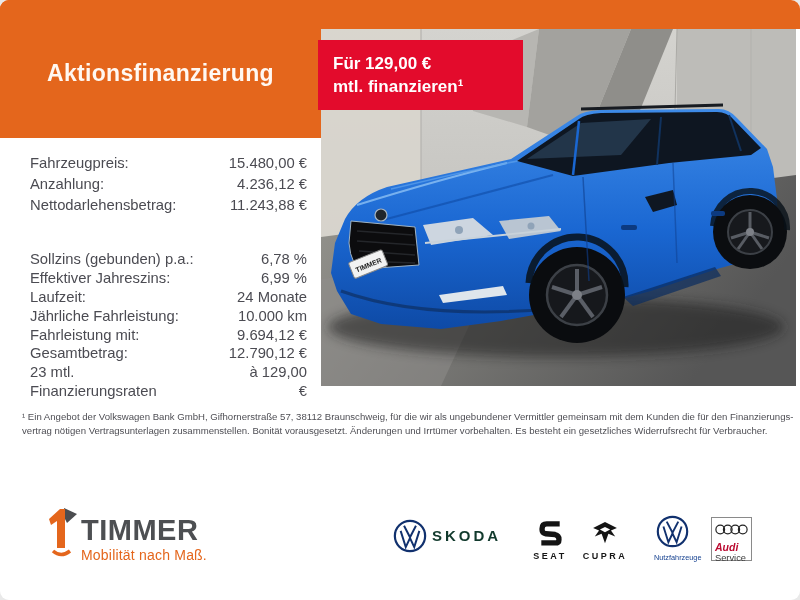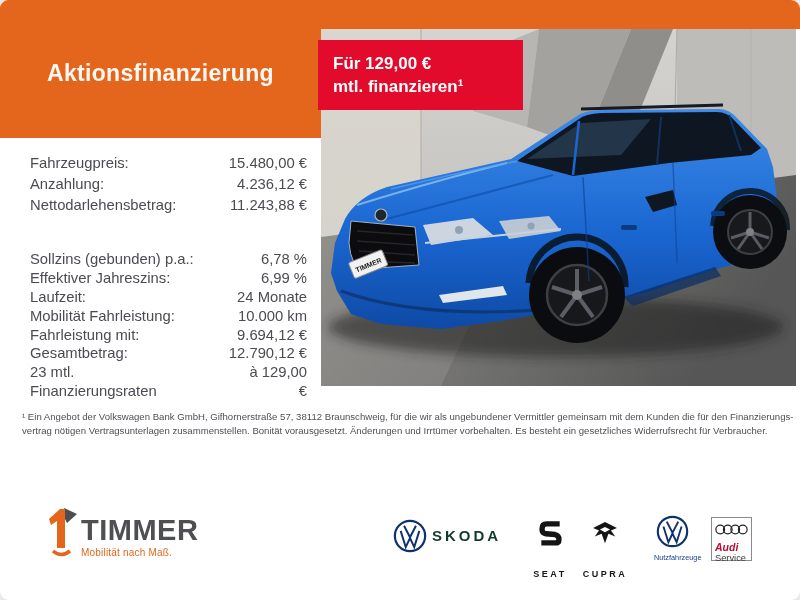--- a/index.html
+++ b/index.html
@@ -26,23 +26,23 @@
   .fin-val{text-align:right;}
   
   .disclaimer{position:absolute;left:22px;top:410px;width:770px;font-size:9.6px;
               line-height:14.4px;color:#4F4F55;}
   .disclaimer div{white-space:nowrap;}
   
   .timmer{position:absolute;left:44px;top:504px;display:flex;}
   .timmer-text{margin-left:3px;}
   .timmer-name{font-size:29px;font-weight:bold;color:#4D4F52;letter-spacing:.5px;
                line-height:29px;margin-top:12px;}
-  .timmer-tag{font-size:10px;color:#E4661C;text-align:left;margin-top:2px;letter-spacing:.2px;}
+  .timmer-tag{font-size:14px;color:#E4661C;text-align:center;margin-top:2px;letter-spacing:.2px;}
   .brand{position:absolute;text-align:center;}
-  .brand-label{font-size:9px;font-weight:bold;letter-spacing:2.5px;color:#161616;margin-top:19px;}
+  .brand-label{font-size:9px;font-weight:bold;letter-spacing:2.5px;color:#161616;margin-top:1px;}
   .vw1{left:393px;top:519px;}
   .skoda{left:432px;top:527px;font-size:15px;font-weight:bold;letter-spacing:3px;color:#123A2D;}
   .seat{left:528px;top:520px;width:44px;}
   .cupra{left:579px;top:520px;width:52px;}
   .vwn{left:654px;top:515px;width:36px;}
   .vwn-label{font-size:7.3px;color:#14408F;margin-top:1px;letter-spacing:0;font-weight:normal;}
   .audi{left:711px;top:517px;width:41px;height:44px;border:1px solid #8a8a8a;
         box-sizing:border-box;padding:3px 3px 0 3px;text-align:center;}
   .audi-name{color:#BB0A30;font-weight:bold;font-style:italic;font-size:10.5px;line-height:11px;margin-top:3px;text-align:left;}
   .audi-service{font-size:9.3px;color:#3A3A3A;line-height:10px;text-align:left;}
@@ -206,21 +206,21 @@
     </div>
     <div class="fin-row">
       <span>Effektiver Jahreszins:</span>
       <span class="fin-val">6,99 %</span>
     </div>
     <div class="fin-row">
       <span>Laufzeit:</span>
       <span class="fin-val">24 Monate</span>
     </div>
     <div class="fin-row">
-      <span>Mobilität Fahrleistung:</span>
+      <span>Jährliche Fahrleistung:</span>
       <span class="fin-val">10.000 km</span>
     </div>
     <div class="fin-row">
       <span>Fahrleistung mit:</span>
       <span class="fin-val">9.694,12 €</span>
     </div>
     <div class="fin-row">
       <span>Gesamtbetrag:</span>
       <span class="fin-val">12.790,12 €</span>
     </div>

